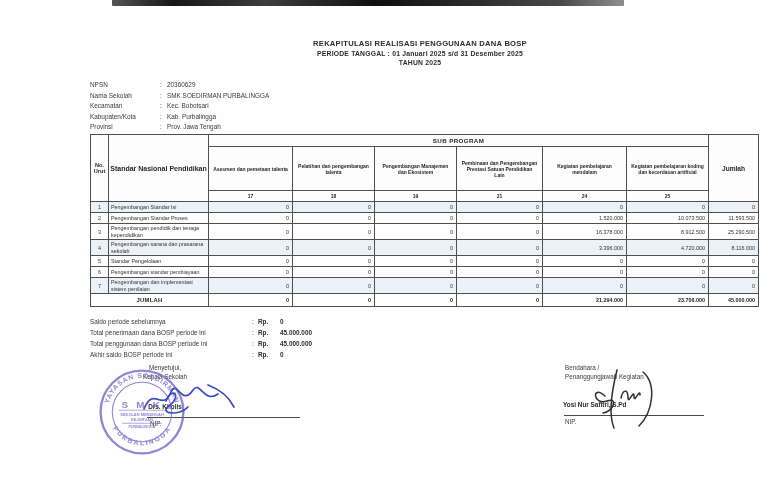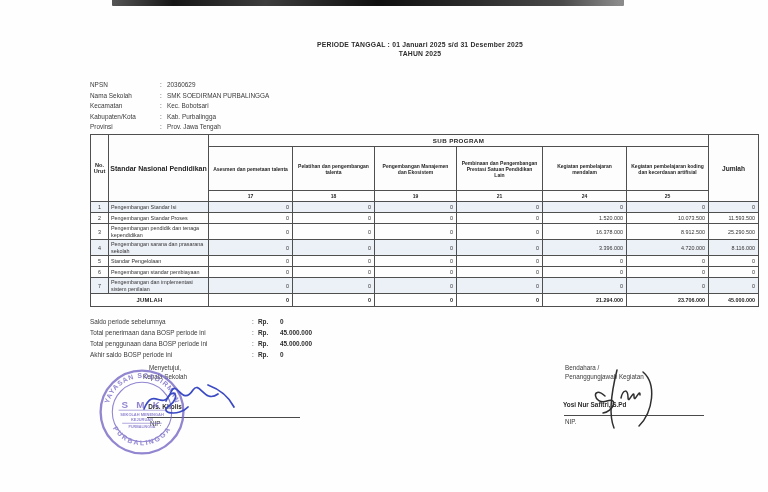--- a/index.html
+++ b/index.html
@@ -72,20 +72,21 @@
   .scribble-right{position:absolute;left:583px;top:368px;z-index:6;}
 </style>
 </head>
 <body>
 
 <div class="page">
 
   <div class="scan-strip"></div>
 
   <div class="title-block">
+    <div class="t1">REKAPITULASI REALISASI PENGGUNAAN DANA BOSP</div>
     <div class="t2">PERIODE TANGGAL : 01 Januari 2025 s/d 31 Desember 2025</div>
     <div class="t2">TAHUN 2025</div>
   </div>
 
   <div class="info-block" id="info-block">
       <div class="info-row"><span class="info-label">NPSN</span><span class="info-colon">:</span><span class="info-value">20360629</span></div>
       <div class="info-row"><span class="info-label">Nama Sekolah</span><span class="info-colon">:</span><span class="info-value">SMK SOEDIRMAN PURBALINGGA</span></div>
       <div class="info-row"><span class="info-label">Kecamatan</span><span class="info-colon">:</span><span class="info-value">Kec. Bobotsari</span></div>
       <div class="info-row"><span class="info-label">Kabupaten/Kota</span><span class="info-colon">:</span><span class="info-value">Kab. Purbalingga</span></div>
       <div class="info-row"><span class="info-label">Provinsi</span><span class="info-colon">:</span><span class="info-value">Prov. Jawa Tengah</span></div>

